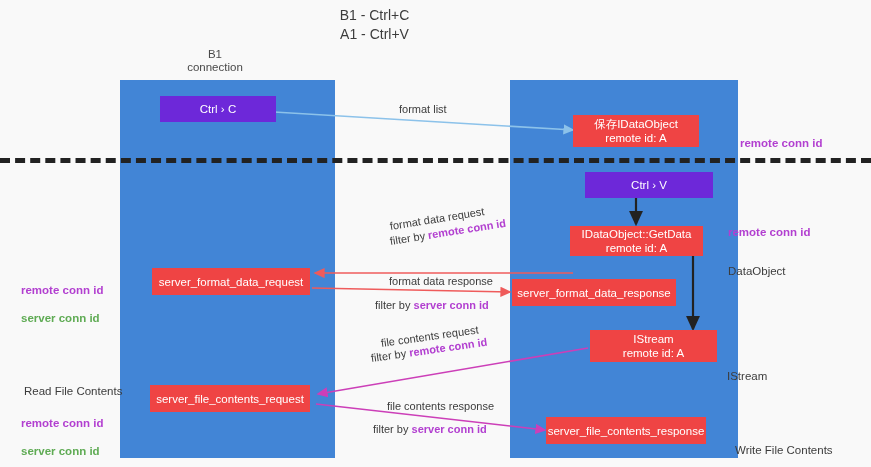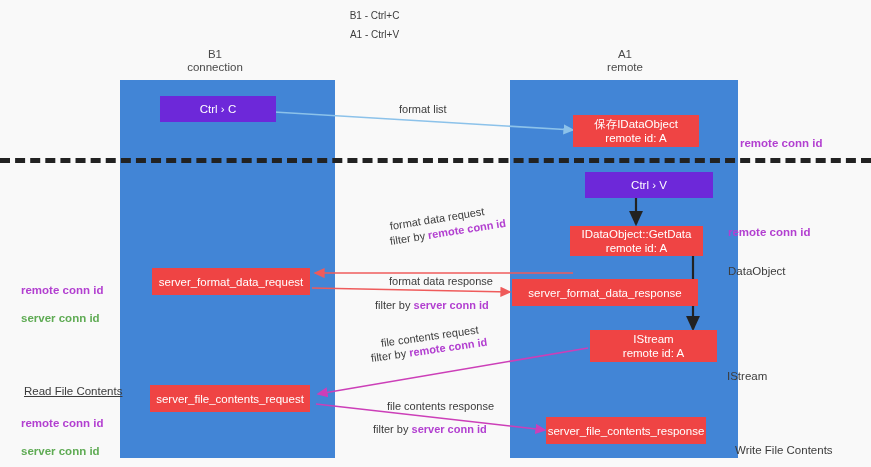--- a/index.html
+++ b/index.html
@@ -17,21 +17,21 @@
     background: #f9f9f9;
     overflow: hidden;
   }
   
   .title {
     position: absolute;
     left: 0;
     top: 6px;
     width: 749px;
     text-align: center;
-    font-size: 10px;
+    font-size: 14px;
     color: #3c3c3c;
     line-height: 19px;
     white-space: pre-line;
   }
   
   .col-caption {
     position: absolute;
     text-align: center;
     font-size: 11.5px;
     color: #4a4a4a;
@@ -59,21 +59,21 @@
   }
   .node.green { background: #6d28d9; }
   .node.orange { background: #ef4444; }
   
   .side-label {
     position: absolute;
     font-size: 11.5px;
     line-height: 14px;
     white-space: pre-line;
   }
-  .side-label.dark { color: #3c3c3c; text-decoration: underline; }
+  .side-label.dark { color: #3c3c3c; }
   .purple { color: #b23fd0; font-weight: bold; }
   .green-txt { color: #5fab54; font-weight: bold; }
   .right-note {
     position: absolute;
     font-size: 11.5px;
     color: #3c3c3c;
     line-height: 14px;
     margin-top: 28px;
   }
   
@@ -108,22 +108,20 @@
 </head>
 <body>
 
 <div id="canvas">
 
   <div class="title">B1 - Ctrl+C
 A1 - Ctrl+V</div>
 
   <div class="col-caption" style="left:145px; top:48px; width:140px;">B1
 connection</div>
-  <div class="col-caption" style="left:555px; top:48px; width:140px;">A1
-remote</div>
 
   <div class="lane" style="left:120px; top:80px; width:215px; height:378px;"></div>
   <div class="lane" style="left:510px; top:80px; width:228px; height:378px;"></div>
 
   <svg class="arrows" viewBox="0 0 871 467">
     <defs>
       <marker id="ah-blue" markerWidth="8" markerHeight="8" refX="6" refY="3.2" orient="auto">
         <path d="M0,0 L7,3.2 L0,6.4 z" fill="#8cc2ea"></path>
       </marker>
       <marker id="ah-red" markerWidth="8" markerHeight="8" refX="6" refY="3.2" orient="auto">
@@ -159,21 +157,21 @@
   <div class="node orange" style="left:573px; top:115px; width:126px; height:32px;">保存IDataObject
 remote id: A</div>
 
   <div class="node green" style="left:578px; top:172px; width:128px; height:26px;margin-left:7px;">Ctrl › V</div>
 
   <div class="node orange" style="left:570px; top:226px; width:133px; height:30px;">IDataObject::GetData
 remote id: A</div>
 
   <div class="node orange" style="left:152px; top:268px; width:158px; height:27px;">server_format_data_request</div>
 
-  <div class="node orange" style="left:512px; top:279px; width:186px; height:27px;">server_format_data_response</div>
+  <div class="node orange" style="left:512px; top:279px; width:164px; height:27px;">server_format_data_response</div>
 
   <div class="node orange" style="left:590px; top:330px; width:127px; height:32px;">IStream
 remote id: A</div>
 
   <div class="node orange" style="left:546px; top:417px; width:160px; height:27px;">server_file_contents_response</div>
 
   <div class="node orange" style="left:150px; top:385px; width:160px; height:27px;">server_file_contents_request</div>
 
   <div class="edge-label" style="left:399px; top:102px;">format list</div>
 

